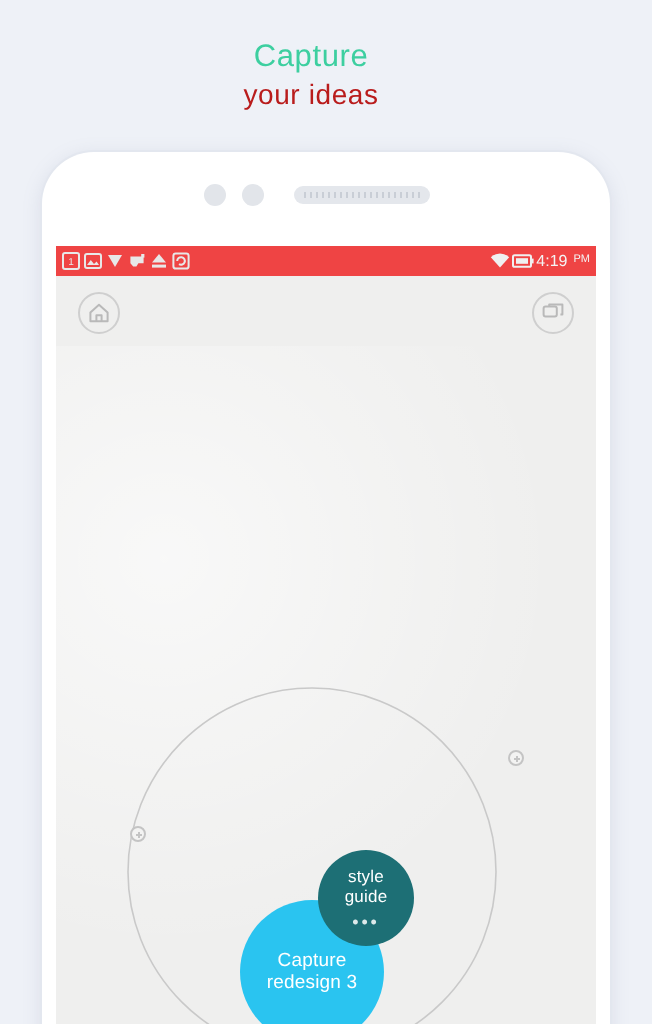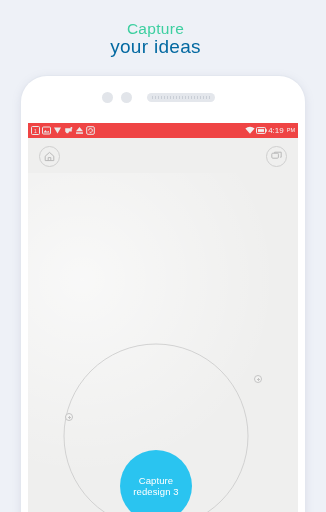--- a/index.html
+++ b/index.html
@@ -27,22 +27,22 @@
   #promo .line1 {
     display: block;
     font-size: 15.5px;
     color: #3dcfa0;
     letter-spacing: 0.3px;
     margin-top: 20px;
     line-height: 18px;
   }
   #promo .line2 {
     display: block;
-    font-size: 19px;
-    color: #0369a1;
+    font-size: 14px;
+    color: #b91c1c;
     letter-spacing: 0.3px;
     line-height: 18px;
   }
 
   
   #phone {
     position: absolute;
     left: 21px;
     top: 76px;
     width: 284px;
@@ -338,19 +338,23 @@
 
       <svg class="orbit" width="270" height="355" viewBox="0 0 270 355">
         <circle cx="128" cy="263" r="92" fill="none" stroke="#c9c9c9" stroke-width="0.8"></circle>
       </svg>
 
       <div class="node" id="node-center">
         <div class="label">Capture</div>
         <div class="label">redesign 3</div>
       </div>
 
+      <div class="node" id="node-style">
+        <div class="label">style guide</div>
+        <div class="dots">•••</div>
+      </div>
 
       <div class="add-node" id="add-left"></div>
       <div class="add-node" id="add-right"></div>
 
     </div>
   </div>
 </div>
 
 </body></html>

